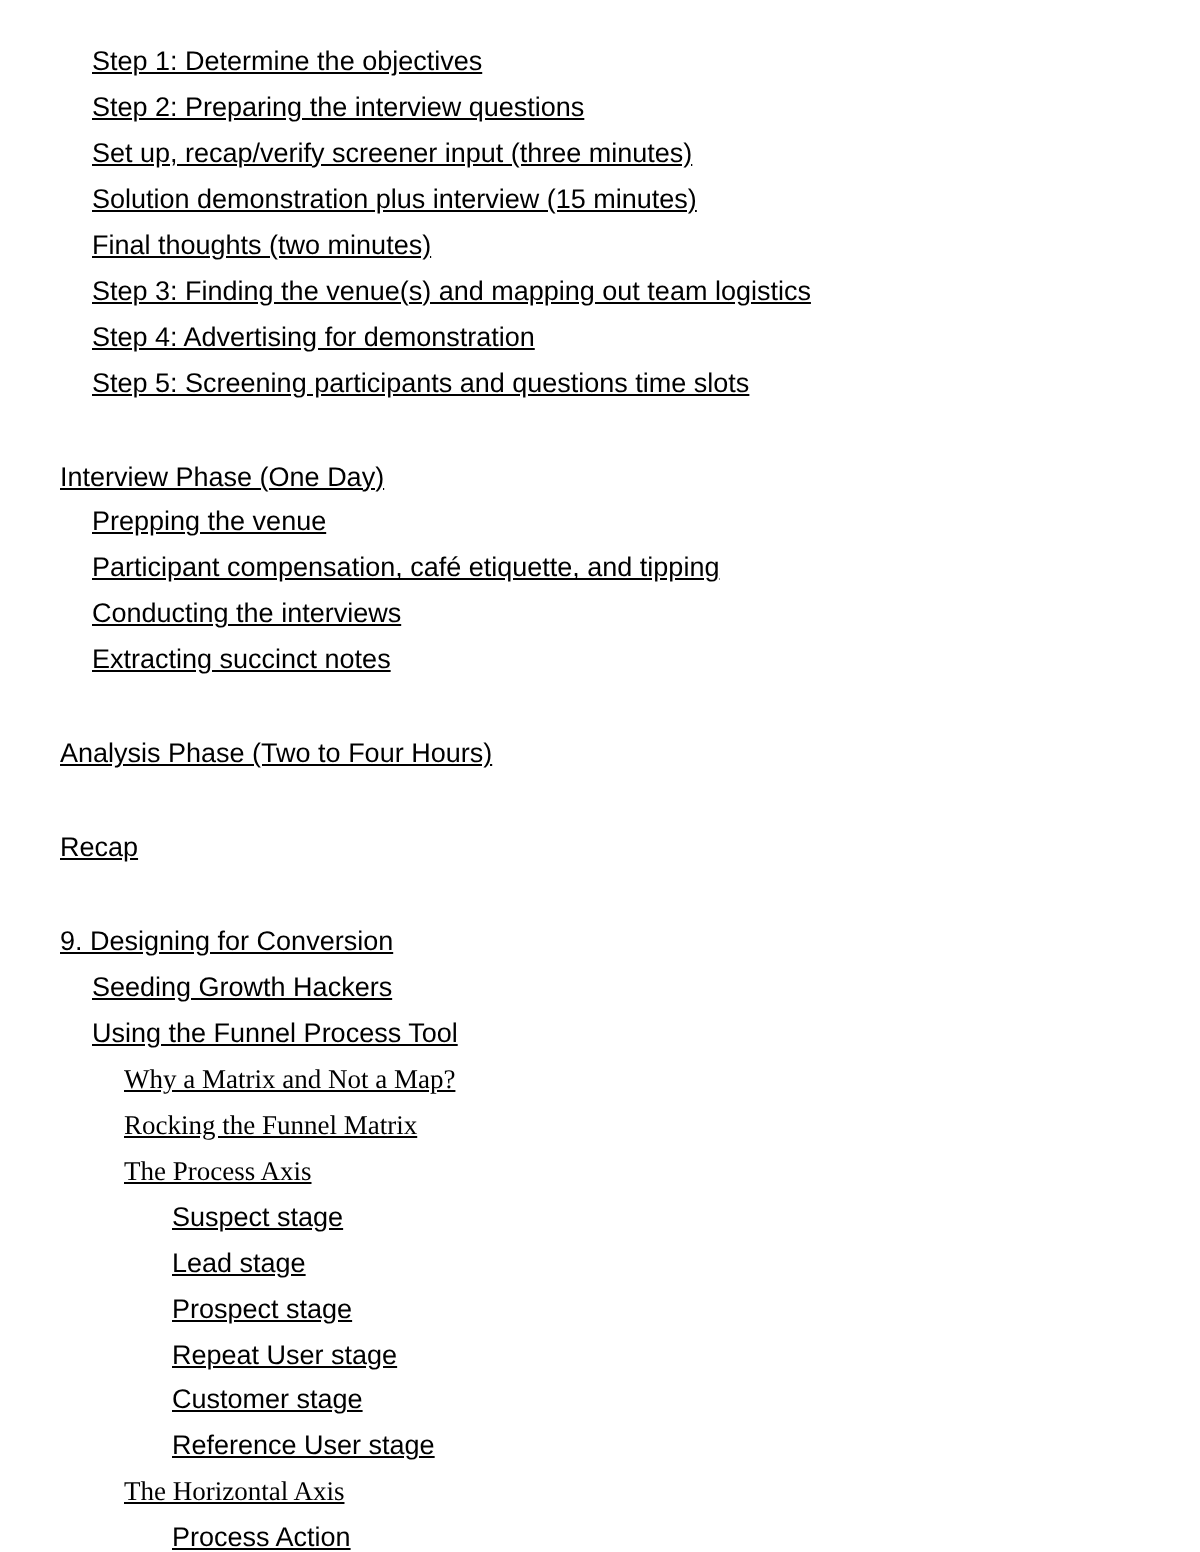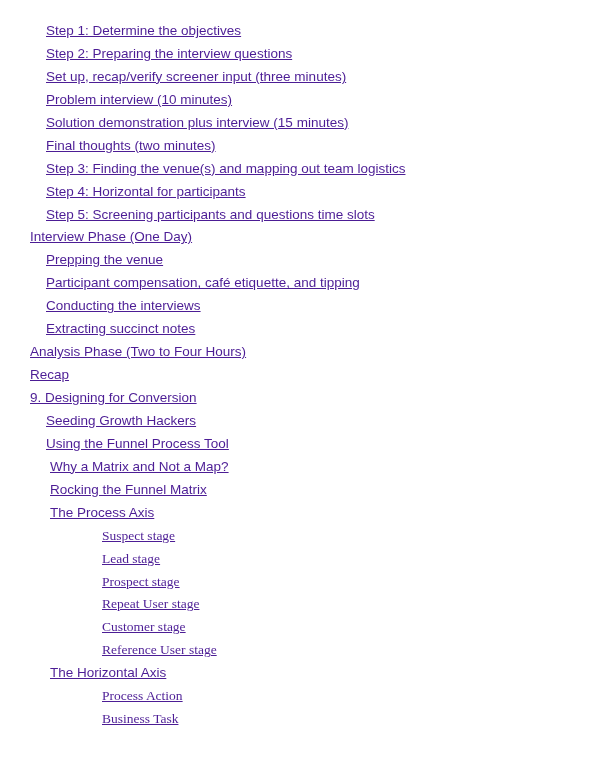--- a/index.html
+++ b/index.html
@@ -11,42 +11,41 @@
       background: #ffffff;
       font-family: Arial, sans-serif;
       font-size: 13.5px;
       color: #0000cc;
       padding: 20px 30px;
       width: 600px;
       min-height: 776px;
     }
     .toc-item {
       display: block;
-      color: #4c1d95;
+      color: #000000;
       text-decoration: underline;
       line-height: 1.7;
       cursor: pointer;
     }
-    .indent-0 { margin-left: 0px; }
+    .indent-0 { margin-left: 0px; margin-top: 24px; }
     .indent-1 { margin-left: 16px; }
-    .indent-2 { margin-left: 20px; }
-    .indent-3 { margin-left: 72px; font-family: Liberation Serif, serif; }
+    .indent-2 { margin-left: 32px; font-family: Liberation Serif, serif; }
+    .indent-3 { margin-left: 56px; }
   </style>
 </head>
 <body>
 
 <div>
     <a class="toc-item indent-1" href="#">Step 1: Determine the objectives</a>
     <a class="toc-item indent-1" href="#">Step 2: Preparing the interview questions</a>
     <a class="toc-item indent-1" href="#">Set up, recap/verify screener input (three minutes)</a>
-    <a class="toc-item indent-1" href="#">Problem interview (10 minutes)</a>
     <a class="toc-item indent-1" href="#">Solution demonstration plus interview (15 minutes)</a>
     <a class="toc-item indent-1" href="#">Final thoughts (two minutes)</a>
     <a class="toc-item indent-1" href="#">Step 3: Finding the venue(s) and mapping out team logistics</a>
-    <a class="toc-item indent-1" href="#">Step 4: Horizontal for participants</a>
+    <a class="toc-item indent-1" href="#">Step 4: Advertising for demonstration</a>
     <a class="toc-item indent-1" href="#">Step 5: Screening participants and questions time slots</a>
     <a class="toc-item indent-0" href="#">Interview Phase (One Day)</a>
     <a class="toc-item indent-1" href="#">Prepping the venue</a>
     <a class="toc-item indent-1" href="#">Participant compensation, café etiquette, and tipping</a>
     <a class="toc-item indent-1" href="#">Conducting the interviews</a>
     <a class="toc-item indent-1" href="#">Extracting succinct notes</a>
     <a class="toc-item indent-0" href="#">Analysis Phase (Two to Four Hours)</a>
     <a class="toc-item indent-0" href="#">Recap</a>
     <a class="toc-item indent-0" href="#">9. Designing for Conversion</a>
     <a class="toc-item indent-1" href="#">Seeding Growth Hackers</a>

